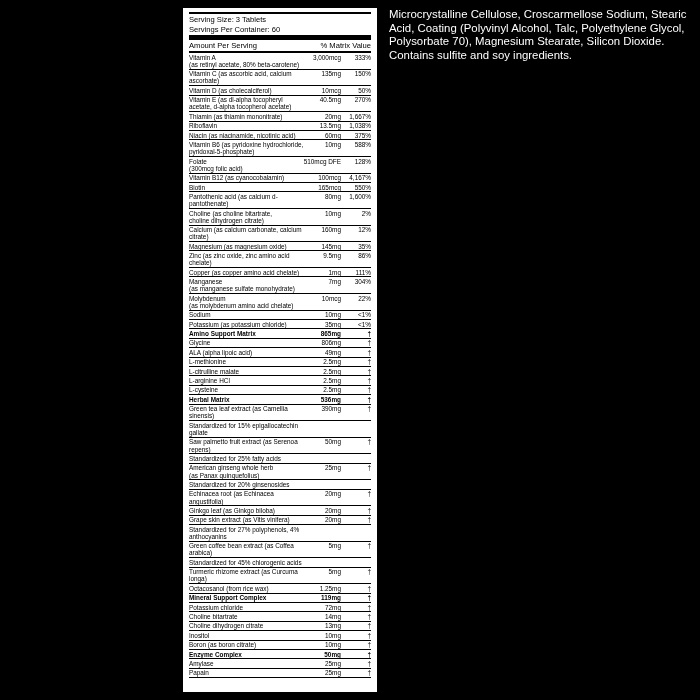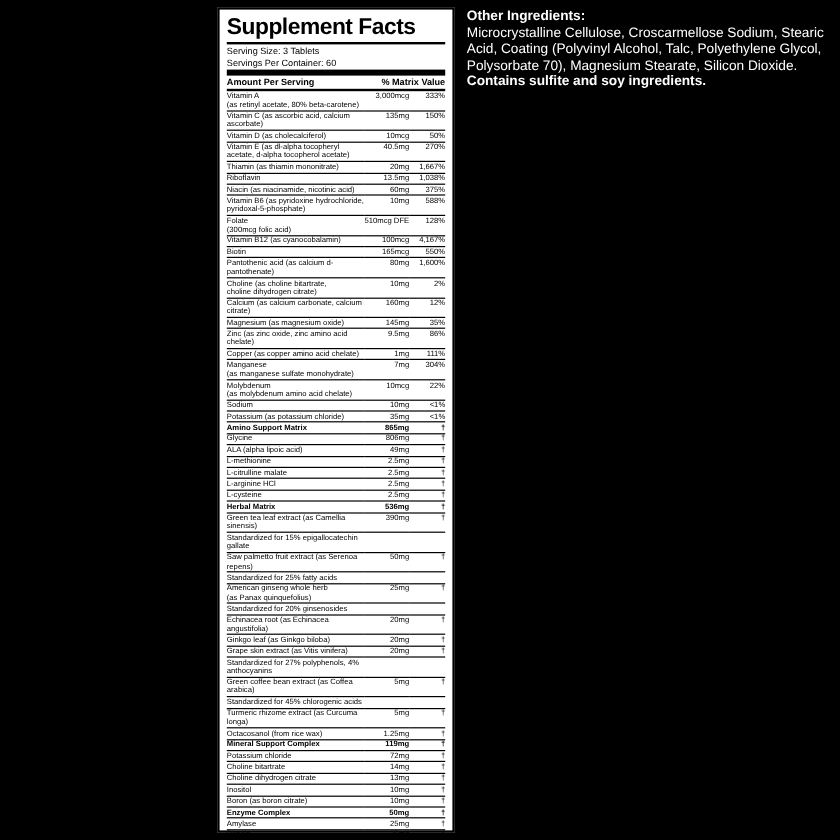--- a/index.html
+++ b/index.html
@@ -52,21 +52,21 @@
 
   .serving {
     font-size: 7.6px;
     line-height: 9px;
     margin: 1px 0 1px 0;
   }
   .hdr-row {
     display: flex;
     justify-content: space-between;
     font-size: 7.6px;
-    font-weight: bold;
+    font-weight: normal;
     line-height: 9px;
     padding: 1px 0 1px 0;
   }
 
   table.nutr {
     width: 100%;
     border-collapse: collapse;
     font-size: 6.4px;
     line-height: 7.2px;
   }
@@ -98,30 +98,29 @@
     font-size: 11.4px;
     line-height: 13.6px;
     color: #ffffff;
   }
   .other .oi-title {
     font-weight: bold;
     display: block;
     margin-bottom: 0px;
   }
   .other .oi-body { display: inline; }
-  .other .oi-warn { font-weight: bold; }
+  .other .oi-warn { font-weight: normal; }
 </style>
 </head>
 <body>
 
 <div id="root">
 
   <div class="panel">
     <div class="panel-inner">
-      <div class="sf-title">Supplement Facts</div>
       <div class="rule-med"></div>
       <div class="serving">Serving Size: 3 Tablets</div>
       <div class="serving">Servings Per Container: 60</div>
       <div class="rule-thick"></div>
       <div class="hdr-row">
         <span>Amount Per Serving</span>
         <span>% Matrix Value</span>
       </div>
       <div class="rule-med"></div>
 
@@ -387,17 +386,16 @@
               <td class="amt">25mg</td>
               <td class="dv">†</td>
             </tr>
           </tbody>
       </table>
 
     </div>
   </div>
 
   <div class="other">
-    <span class="oi-title">Other Ingredients:</span>
     <span class="oi-body">Microcrystalline Cellulose, Croscarmellose Sodium, Stearic Acid, Coating (Polyvinyl Alcohol, Talc, Polyethylene Glycol, Polysorbate 70), Magnesium Stearate, Silicon Dioxide. </span><span class="oi-warn">Contains sulfite and soy ingredients.</span>
   </div>
 
 </div>
 
 </body></html>

